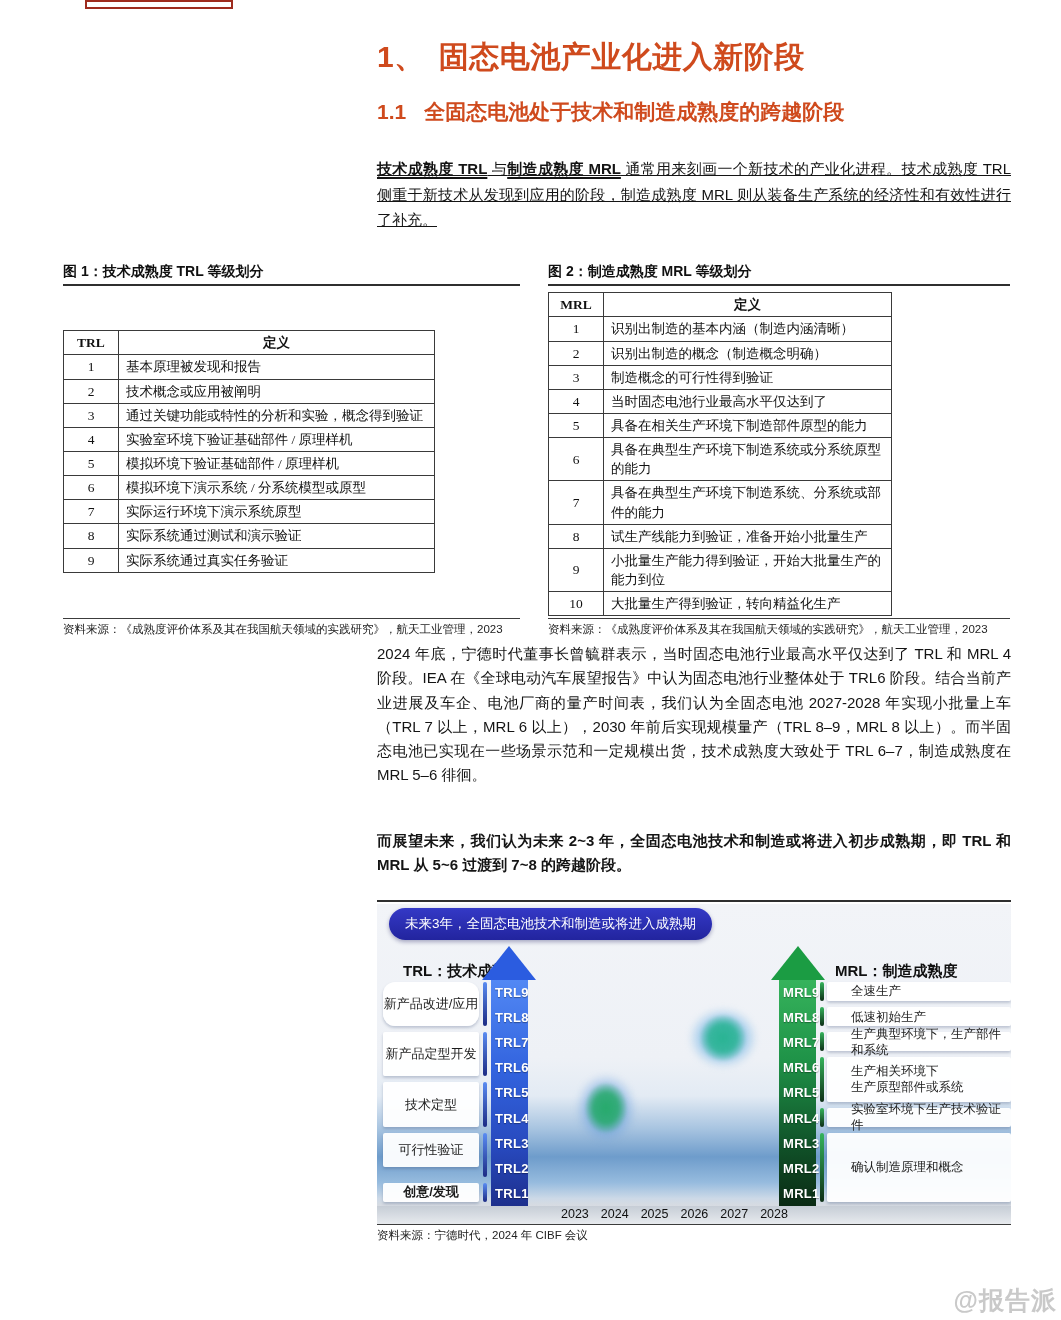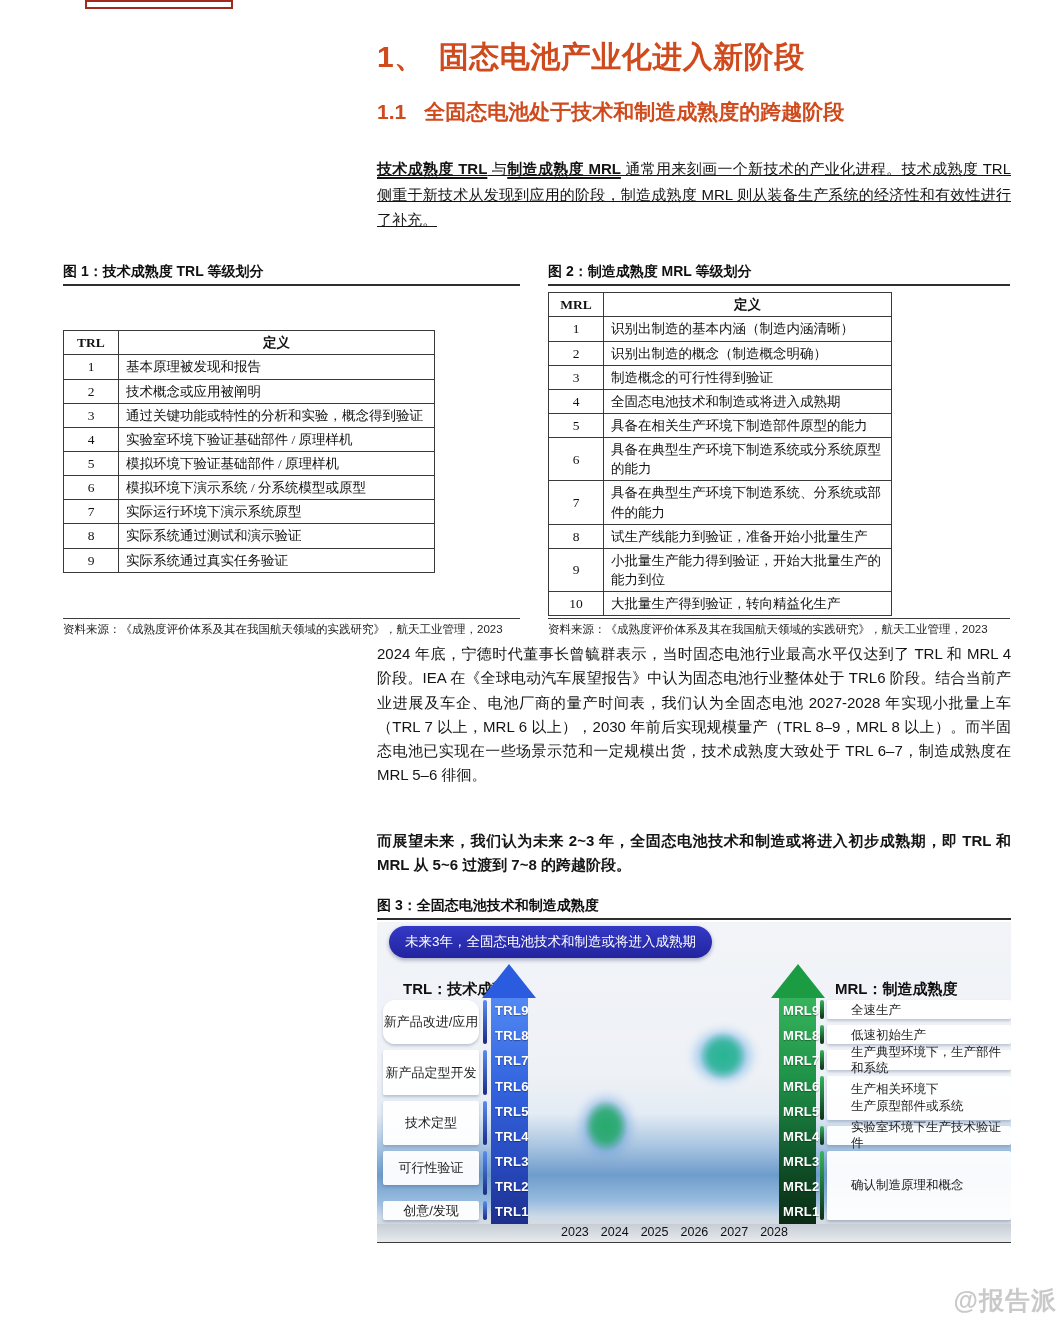--- a/index.html
+++ b/index.html
@@ -173,21 +173,21 @@
             <tr>
               <td class="lv">2</td>
               <td>识别出制造的概念（制造概念明确）</td>
             </tr>
             <tr>
               <td class="lv">3</td>
               <td>制造概念的可行性得到验证</td>
             </tr>
             <tr>
               <td class="lv">4</td>
-              <td>全固态电池技术和制造或将进入成熟期</td>
+              <td>当时固态电池行业最高水平仅达到了</td>
             </tr>
             <tr>
               <td class="lv">5</td>
               <td>具备在相关生产环境下制造部件原型的能力</td>
             </tr>
             <tr>
               <td class="lv">6</td>
               <td>具备在典型生产环境下制造系统或分系统原型的能力</td>
             </tr>
             <tr>
@@ -210,21 +210,20 @@
       </table>
     </div>
     <div class="src-rule"></div>
     <div class="fig-source">资料来源：《成熟度评价体系及其在我国航天领域的实践研究》，航天工业管理，2023</div>
   </div>
 
   <div class="para p-mid">2024 年底，宁德时代董事长曾毓群表示，当时固态电池行业最高水平仅达到了 TRL 和 MRL 4 阶段。IEA 在《全球电动汽车展望报告》中认为固态电池行业整体处于 TRL6 阶段。结合当前产业进展及车企、电池厂商的量产时间表，我们认为全固态电池 2027-2028 年实现小批量上车（TRL 7 以上，MRL 6 以上），2030 年前后实现规模量产（TRL 8–9，MRL 8 以上）。而半固态电池已实现在一些场景示范和一定规模出货，技术成熟度大致处于 TRL 6–7，制造成熟度在 MRL 5–6 徘徊。</div>
   <div class="para p-bold">而展望未来，我们认为未来 2~3 年，全固态电池技术和制造或将进入初步成熟期，即 TRL 和 MRL 从 5~6 过渡到 7~8 的跨越阶段。</div>
 
   <div class="fig fig3" style="top:896px;">
-    <div class="fig-caption">图 3：全固态电池技术和制造成熟度</div>
     <div class="cap-rule"></div>
 
     <div class="canvas" id="f3canvas">
       <div class="banner">未来3年，全固态电池技术和制造或将进入成熟期</div>
       <div class="axis-title t-trl">TRL：技术成熟度</div>
       <div class="axis-title t-mrl">MRL：制造成熟度</div>
 
       <div id="blob-layer">
           <div class="blob" style="left: 199.2px; top: 170.067px; width: 60px; height: 68px; background: radial-gradient(rgba(90, 150, 220, 0.8) 0%, rgba(90, 150, 220, 0.4) 48%, transparent 72%); filter: blur(3px);"></div>
           <div class="blob" style="left: 208.2px; top: 179.067px; width: 42px; height: 50px; background: radial-gradient(rgb(39, 170, 107) 0%, rgba(39, 170, 107, 0.867) 42%, transparent 74%); filter: blur(1.5px);"></div>
@@ -260,21 +259,21 @@
 
       <div id="trl-stages">
           <div class="stage left" style="top: 78px; height: 44.2222px; border-radius: 12px;">新产品改进/应用</div>
           <div class="accent blue" style="top: 78px; height: 44.2222px;"></div>
           <div class="stage left" style="top: 128.222px; height: 44.2222px;">新产品定型开发</div>
           <div class="accent blue" style="top: 128.222px; height: 44.2222px;"></div>
           <div class="stage left" style="top: 178.444px; height: 44.2222px;">技术定型</div>
           <div class="accent blue" style="top: 178.444px; height: 44.2222px;"></div>
           <div class="stage left" style="top: 228.667px; height: 34px;">可行性验证</div>
           <div class="accent blue" style="top: 228.667px; height: 44.2222px;"></div>
-          <div class="stage left" style="top: 278.889px; height: 19.1111px;">创意/发现</div>
+          <div class="stage left" style="top: 278.889px; height: 19.1111px; font-weight: bold;">创意/发现</div>
           <div class="accent blue" style="top: 278.889px; height: 19.1111px;"></div>
         </div>
       <div id="mrl-stages">
           <div class="stage right" style="top: 78px; height: 19.1111px;">全速生产</div>
           <div class="accent green" style="top: 78px; height: 19.1111px;"></div>
           <div class="stage right" style="top: 103.111px; height: 19.1111px;">低速初始生产</div>
           <div class="accent green" style="top: 103.111px; height: 19.1111px;"></div>
           <div class="stage right" style="top: 128.222px; height: 19.1111px;">生产典型环境下，生产部件和系统</div>
           <div class="accent green" style="top: 128.222px; height: 19.1111px;"></div>
           <div class="stage right" style="top: 153.333px; height: 44.2222px;">生产相关环境下
@@ -291,16 +290,17 @@
           <span>2023</span>
           <span>2024</span>
           <span>2025</span>
           <span>2026</span>
           <span>2027</span>
           <span>2028</span>
         </div>
     </div>
 
     <div class="src-rule"></div>
+    <div class="fig-source">资料来源：宁德时代，2024 年 CIBF 会议</div>
   </div>
 
   <div class="watermark">@报告派</div>
 </div>
 
 </body></html>

